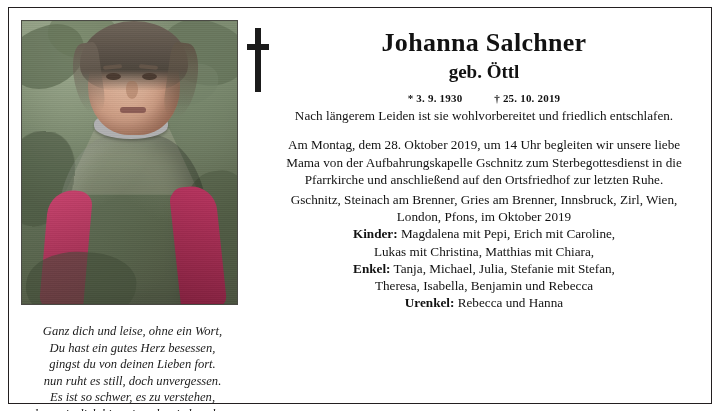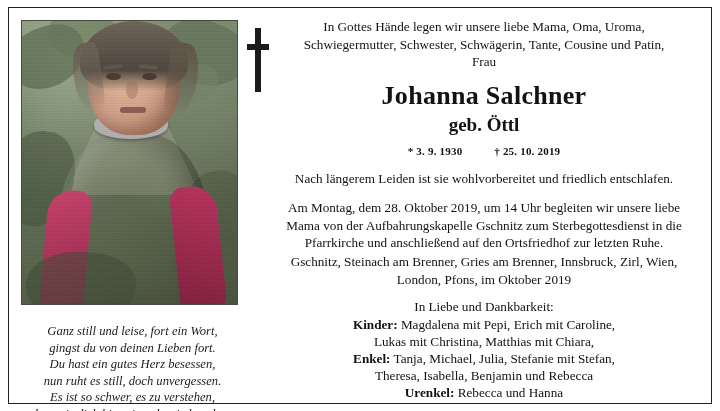--- a/index.html
+++ b/index.html
@@ -205,21 +205,21 @@
   .dates {
     font-size: 11px;
     font-weight: bold;
     margin-top: 9px;
     letter-spacing: .2px;
   }
   .dates .sep { display: inline-block; width: 26px; }
   .para {
     font-size: 13.2px;
     line-height: 17.4px;
-    margin-top: 13px;
+    margin-top: 3px;
   }
   .para.tight { margin-top: 12px; }
   .places {
     font-size: 13.2px;
     line-height: 17.4px;
     margin-top: 2px;
   }
   .thanks {
     font-size: 13.2px;
     line-height: 17.4px;
@@ -260,40 +260,35 @@
       <div class="ph-brow r"></div>
       <div class="ph-eye l"></div>
       <div class="ph-eye r"></div>
       <div class="ph-nose"></div>
       <div class="ph-mouth"></div>
       <div class="ph-leaf ph-l7"></div>
       <div class="ph-grain"></div>
     </div>
 
     <div class="poem">
-      <div>Ganz still und leise, fort ein Wort,</div>
+      <div>Ganz dich und leise, ohne ein Wort,</div>
+      <div>Du hast ein gutes Herz besessen,</div>
       <div>gingst du von deinen Lieben fort.</div>
-      <div>Du hast ein gutes Herz besessen,</div>
       <div>nun ruht es still, doch unvergessen.</div>
       <div>Es ist so schwer, es zu verstehen,</div>
       <div>dass wir dich hier niemals wiedersehen.</div>
     </div>
   </div>
 
   <div class="cross">
     <div class="v"></div>
     <div class="h"></div>
   </div>
 
   <div class="right-col">
-    <div class="intro">
-      <div>In Gottes Hände legen wir unsere liebe Mama, Oma, Uroma,</div>
-      <div>Schwiegermutter, Schwester, Schwägerin, Tante, Cousine und Patin,</div>
-      <div>Frau</div>
-    </div>
 
     <div class="name">Johanna Salchner</div>
     <div class="maiden">geb. Öttl</div>
 
     <div class="dates">
       <span>* 3. 9. 1930</span>
       <span class="sep"></span>
       <span>† 25. 10. 2019</span>
     </div>
 
@@ -303,21 +298,20 @@
       <div>Am Montag, dem 28. Oktober 2019, um 14 Uhr begleiten wir unsere liebe</div>
       <div>Mama von der Aufbahrungskapelle Gschnitz zum Sterbegottesdienst in die</div>
       <div>Pfarrkirche und anschließend auf den Ortsfriedhof zur letzten Ruhe.</div>
     </div>
 
     <div class="places">
       <div>Gschnitz, Steinach am Brenner, Gries am Brenner, Innsbruck, Zirl, Wien,</div>
       <div>London, Pfons, im Oktober 2019</div>
     </div>
 
-    <div class="thanks">In Liebe und Dankbarkeit:</div>
 
     <div>
       <div class="rel"><b>Kinder:</b><span> Magdalena mit Pepi, Erich mit Caroline,</span></div>
       <div class="rel"><span>Lukas mit Christina, Matthias mit Chiara,</span></div>
       <div class="rel"><b>Enkel:</b><span> Tanja, Michael, Julia, Stefanie mit Stefan,</span></div>
       <div class="rel"><span>Theresa, Isabella, Benjamin und Rebecca</span></div>
       <div class="rel"><b>Urenkel:</b><span> Rebecca und Hanna</span></div>
 
     </div>
 

